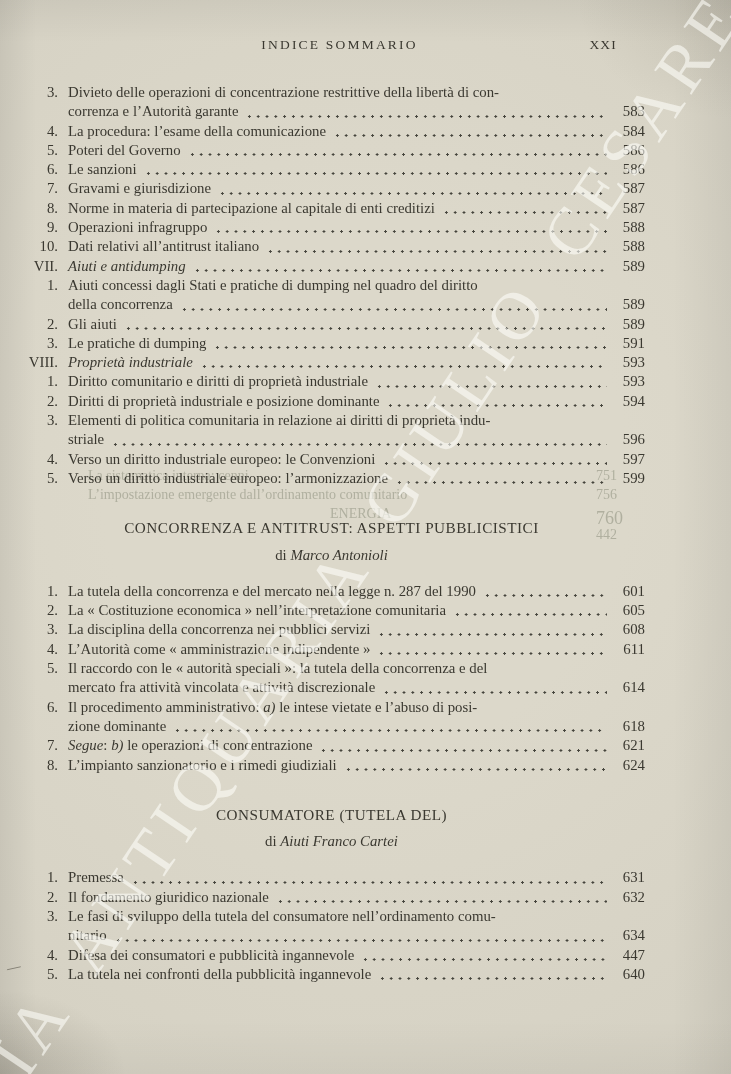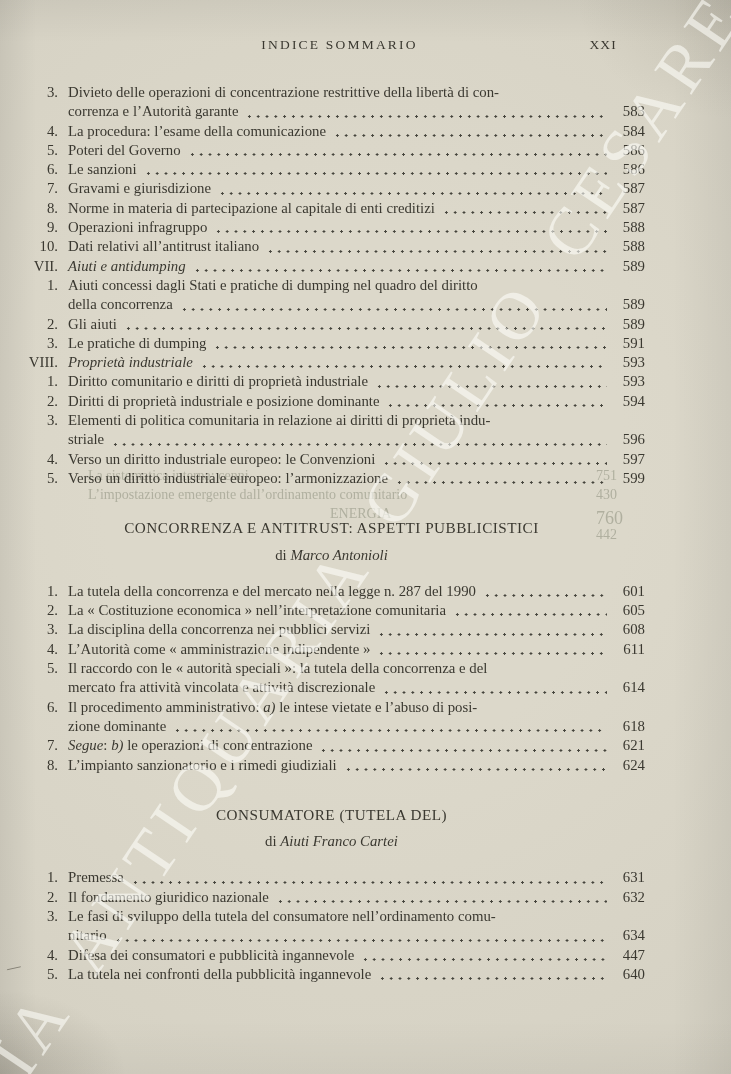--- a/index.html
+++ b/index.html
@@ -72,21 +72,21 @@
   }
 </style>
 </head>
 <body>
 
 <div class="page">
   <div class="ghost-layer">
       <span class="ghost" style="left: 88px; top: 468px; font-size: 14px;">La sistematica interna: cenni</span>
       <span class="ghost" style="left: 88px; top: 487px; font-size: 14px;">L’impostazione emergente dall’ordinamento comunitario</span>
       <span class="ghost" style="left: 596px; top: 468px; font-size: 14px;">751</span>
-      <span class="ghost" style="left: 596px; top: 487px; font-size: 14px;">430</span>
+      <span class="ghost" style="left: 596px; top: 487px; font-size: 14px;">756</span>
       <span class="ghost" style="left: 330px; top: 506px; font-size: 14px;">ENERGIA</span>
       <span class="ghost" style="left: 596px; top: 508px; font-size: 18px;">760</span>
       <span class="ghost" style="left: 596px; top: 527px; font-size: 14px;">442</span>
     </div>
 
   <div class="content">
     <header>
       <span class="hdr-title">INDICE SOMMARIO</span>
       <span class="hdr-page">XXI</span>
     </header>

